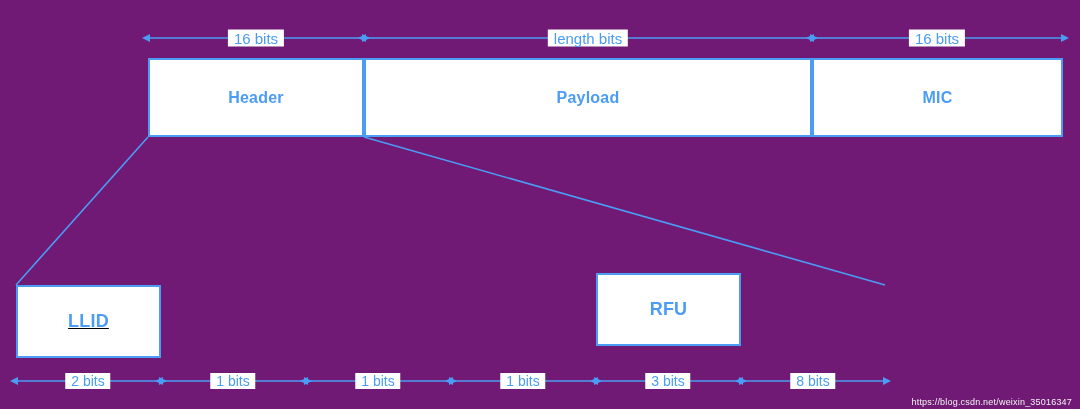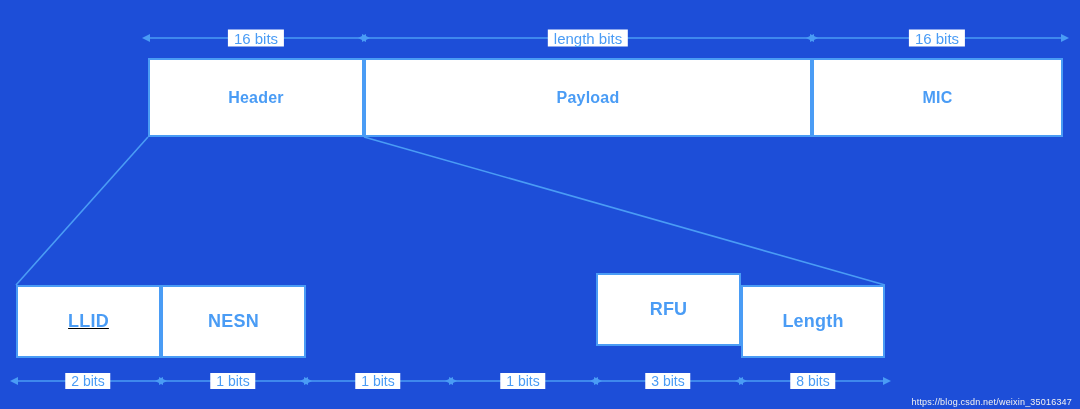--- a/index.html
+++ b/index.html
@@ -7,21 +7,21 @@
     padding: 0;
     background: #ffffff;
   }
   body {
     font-family: "Liberation Sans", sans-serif;
   }
   #stage {
     position: relative;
     width: 1080px;
     height: 409px;
-    background: #1d4ed8;
+    background: #701a75;
     overflow: hidden;
   }
   #svg-layer {
     position: absolute;
     left: 0;
     top: 0;
     width: 1080px;
     height: 409px;
   }
   .field-box {
@@ -113,28 +113,22 @@
   <div class="field-box" style="left:364px; top:58px; width:448px; height:79px;">
     <span class="field-label top-label">Payload</span>
   </div>
   <div class="field-box" style="left:812px; top:58px; width:251px; height:79px;">
     <span class="field-label top-label">MIC</span>
   </div>
 
   <div class="field-box" style="left:16px; top:285px; width:145px; height:73px;text-decoration:underline;">
     <span class="field-label bot-label">LLID</span>
   </div>
-  <div class="field-box" style="left:161px; top:285px; width:145px; height:73px;">
-    <span class="field-label bot-label">NESN</span>
-  </div>
   <div class="field-box" style="left:596px; top:273px; width:145px; height:73px;">
     <span class="field-label bot-label">RFU</span>
-  </div>
-  <div class="field-box" style="left:741px; top:285px; width:144px; height:73px;">
-    <span class="field-label bot-label">Length</span>
   </div>
 
   <div class="dim-label small" style="left:88px; top:381px;">2 bits</div>
   <div class="dim-label small" style="left:233px; top:381px;">1 bits</div>
   <div class="dim-label small" style="left:378px; top:381px;">1 bits</div>
   <div class="dim-label small" style="left:523px; top:381px;">1 bits</div>
   <div class="dim-label small" style="left:668px; top:381px;">3 bits</div>
   <div class="dim-label small" style="left:813px; top:381px;">8 bits</div>
 
   <div id="watermark">https://blog.csdn.net/weixin_35016347</div>

